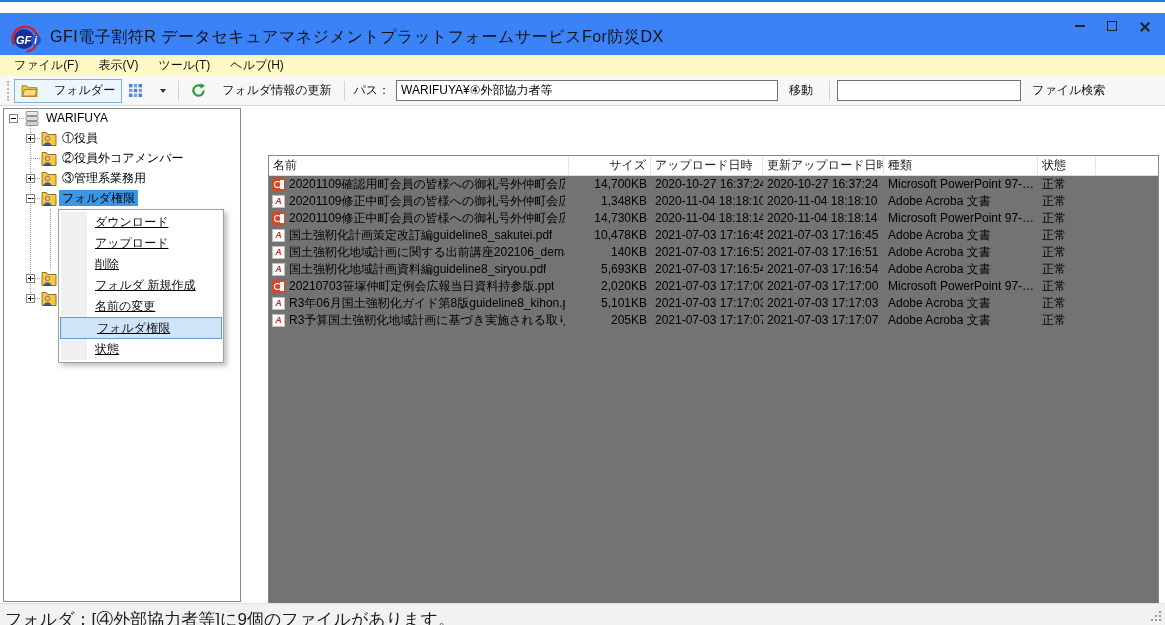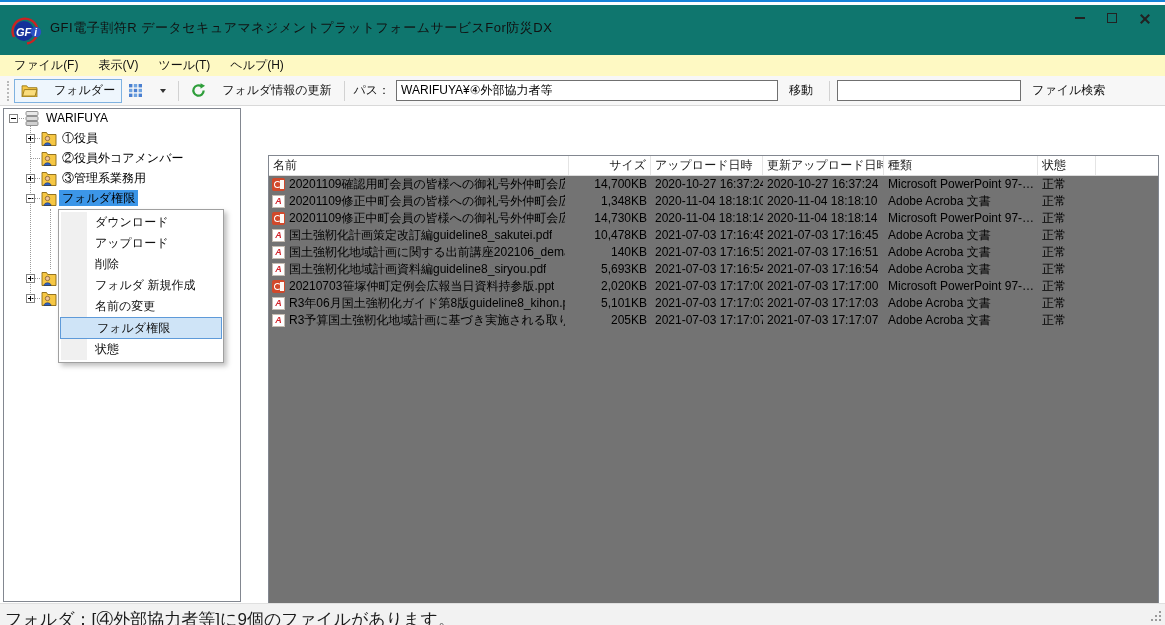--- a/index.html
+++ b/index.html
@@ -4,23 +4,23 @@
 <style>
   * { margin:0; padding:0; box-sizing:border-box; }
   html,body { background:#cfcfcf; }
   body { font-family:"Liberation Sans", sans-serif; }
   .window{
     position:relative; width:1165px; height:625px; background:#fff;
     border-top:2px solid #1683d8; overflow:hidden;
     font-family:"Liberation Sans", sans-serif; color:#000;
   }
   
-  .titlebar{ position:absolute; left:0; top:3px; width:100%; height:64px; background:#0f766e; border-bottom:1px solid #e8e8e8; }
+  .titlebar{ position:absolute; left:0; top:11px; width:100%; height:64px; background:#3b82f6; border-bottom:1px solid #e8e8e8; }
   .logo{ position:absolute; left:10px; top:10px; width:34px; height:32px; }
-  .title{ position:absolute; left:50px; top:14px; font-size:13px; color:#111; white-space:nowrap; letter-spacing:0.5px; }
+  .title{ position:absolute; left:50px; top:14px; font-size:16px; color:#111; white-space:nowrap; letter-spacing:0.5px; }
   .win-controls{ position:absolute; right:8px; top:4px; display:flex; gap:6px; }
   .ctl{ width:26px; height:18px; display:flex; align-items:center; justify-content:center; cursor:default; }
   .ctl .bar{ width:10px; height:2px; background:#222; display:block; }
   .ctl .box{ width:10px; height:10px; border:1.5px solid #222; display:block; }
   .ctl .x{ position:relative; width:11px; height:11px; display:block; }
   .ctl .x::before,.ctl .x::after{ content:""; position:absolute; left:5px; top:0; width:1.8px; height:12px; background:#222; }
   .ctl .x::before{ transform:rotate(45deg); } .ctl .x::after{ transform:rotate(-45deg); }
   
   .menubar{ position:absolute; left:0; top:53px; width:100%; height:21px; background:#fef9c3; display:flex; align-items:center; padding-left:4px; }
   .menu-item{ font-size:12px; padding:2px 10px; color:#111; cursor:default; }
@@ -65,21 +65,21 @@
   .c-up{ width:112px; } .c-upd{ width:121px; } .c-type{ width:154px; } .c-status{ width:58px; } .c-fill{ flex:1; border-right:none; }
   .cell.c-name{ display:flex; align-items:center; padding-left:3px; }
   .fname{ overflow:hidden; white-space:nowrap; }
   .fi{ flex:none; position:relative; width:13px; height:13px; margin-right:4px; }
   .fileicon-ppt{ background:#d1492b; border-radius:2px; }
   .fileicon-ppt::before{ content:""; position:absolute; left:2px; top:3px; width:5px; height:5px; border:1.5px solid #fff; border-radius:50%; border-right-color:transparent; }
   .fileicon-ppt::after{ content:""; position:absolute; right:1px; top:2px; width:4px; height:9px; background:#fdf9f5; }
   .fileicon-pdf{ background:#fff; border:1px solid #c4bcb2; }
   .fileicon-pdf::before{ content:"A"; position:absolute; left:0; right:0; top:0; text-align:center; font-weight:bold; font-size:9px; line-height:11px; color:#d2232a; }
   
-  .ctx-menu{ position:absolute; left:58px; top:207px; width:166px; background:#fff; border:1px solid #a0a0a0; box-shadow:3px 3px 5px rgba(0,0,0,0.25); padding:2px 0; z-index:50; }
+  .ctx-menu{ position:absolute; left:58px; top:207px; width:166px; background:#fff; border:1px solid #a0a0a0; box-shadow:3px 3px 5px rgba(0,0,0,0.25); padding:2px 0; z-index:50;text-decoration:underline; }
   .ctx-menu::before{ content:""; position:absolute; left:2px; top:2px; bottom:2px; width:26px; background:#f0f0f0; }
   .cm-item{ position:relative; height:21px; line-height:21px; font-size:12px; padding-left:36px; color:#111; white-space:nowrap; }
   .cm-item.hl{ background:#cfe4f7; border:1px solid #5e9ad9; margin:0 1px; height:22px; line-height:20px; }
   
   .statusbar{ position:absolute; left:0; top:601px; width:100%; height:22px; background:#f2f2f2; border-top:1px solid #e0e0e0; }
   .status-text{ position:absolute; left:5px; top:4px; font-size:17px; color:#1a1a1a; }
   .grip-dots{ position:absolute; right:3px; bottom:3px; width:13px; height:13px; }
   .grip-dots i{ position:absolute; width:2px; height:2px; background:#9a9a9a; }
   .grip-dots i:nth-child(1){ right:1px; bottom:1px; } .grip-dots i:nth-child(2){ right:5px; bottom:1px; }
   .grip-dots i:nth-child(3){ right:9px; bottom:1px; } .grip-dots i:nth-child(4){ right:1px; bottom:5px; }

